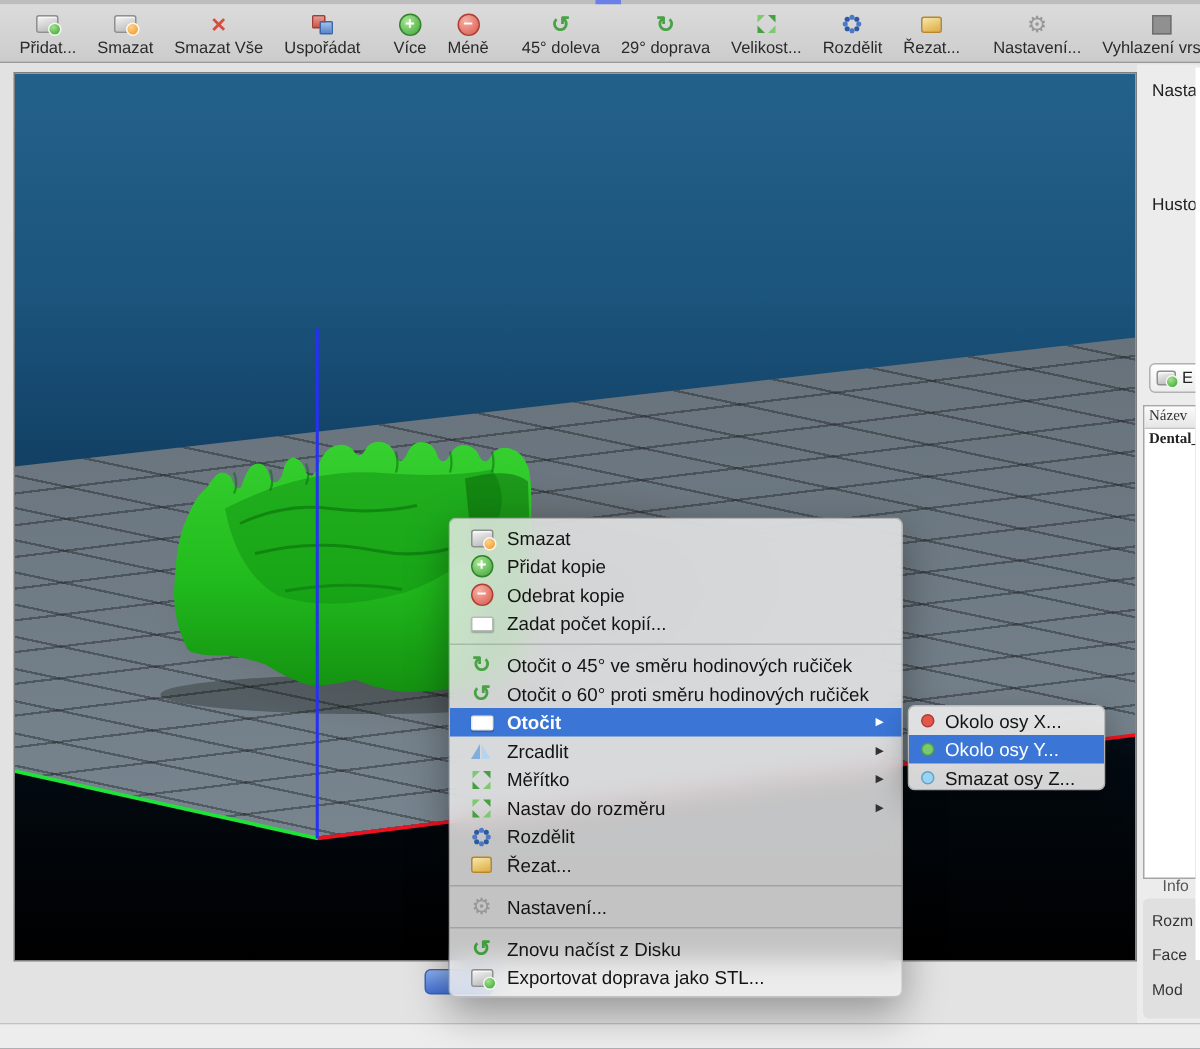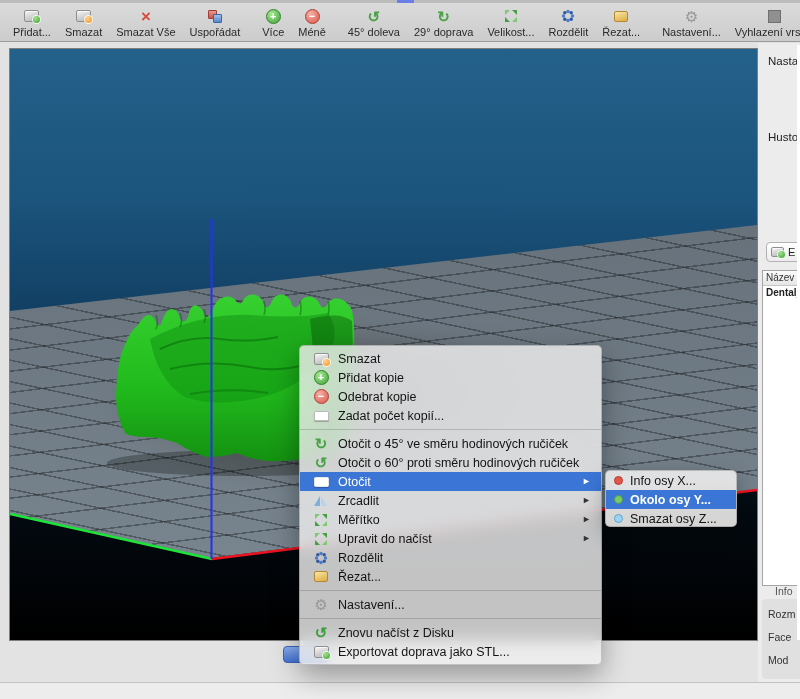--- a/index.html
+++ b/index.html
@@ -86,51 +86,51 @@
   
   .rightpanel{position:absolute;left:758px;top:43px;width:42px;height:639px;background:#ececec;}
   .rp-label{position:absolute;font-size:11.5px;color:#222;white-space:nowrap;}
   .rp-settings{left:10px;top:12px;}
   .rp-density{left:10px;top:88px;}
   .rp-export{position:absolute;left:8px;top:199px;width:46px;height:20px;box-sizing:border-box;
              background:linear-gradient(#ffffff,#ececec);border:1px solid #b2b2b2;border-radius:4px;
              display:flex;align-items:center;gap:4px;padding:0 4px;font-size:11px;color:#222;}
   .rp-export .i-cube{width:11px;height:8px;}
   .rp-list{position:absolute;left:4px;top:227px;width:36px;height:316px;box-sizing:border-box;
-           background:#fff;border:1px solid #a5a5a5;font-size:10px;overflow:hidden;}
+           background:#fff;border:1px solid #a5a5a5;font-size:10px;overflow:hidden;font-family:Liberation Serif, serif;}
   .rp-list-header{height:15px;box-sizing:border-box;background:linear-gradient(#fbfbfb,#e6e6e6);
                   border-bottom:1px solid #c5c5c5;padding:1px 3px;color:#333;white-space:nowrap;}
   .rp-list-row{padding:1px 3px;color:#222;font-weight:bold;white-space:nowrap;}
   .rp-info-title{position:absolute;left:17px;top:542px;font-size:10.5px;color:#555;}
   .rp-info{position:absolute;left:4px;top:556px;width:40px;height:80px;box-sizing:border-box;
            background:#e0e0e0;border-radius:4px;padding:4px 0 0 6px;font-size:10.5px;color:#333;
            line-height:23px;white-space:nowrap;}
   .whitesliver{position:absolute;left:797px;top:45px;width:3px;height:595px;background:#fff;z-index:2;}
 
   
   .ctxmenu{position:absolute;left:299px;top:345px;width:303px;height:320px;box-sizing:border-box;
            background:rgba(238,238,238,.82);backdrop-filter:blur(8px);-webkit-backdrop-filter:blur(8px);
            border:1px solid rgba(0,0,0,.18);border-radius:5px;
            box-shadow:0 10px 28px rgba(0,0,0,.35);padding:3px 0;z-index:20;}
   .mrow{height:19px;display:flex;align-items:center;gap:8px;padding:0 10px 0 12px;
         font-size:12.5px;color:#141414;white-space:nowrap;}
-  .mrow.hl{background:#3b76d7;color:#fff;}
+  .mrow.hl{background:#3b76d7;color:#fff;font-weight:bold;}
   .mrow.hl .i-wr{border-color:#e8e8e8;}
   .msep{height:1px;background:rgba(0,0,0,.16);margin:4px 0;}
   .marrow{margin-left:auto;font-size:9px;color:#333;line-height:1;}
   .mrow.hl .marrow{color:#fff;}
 
   
   .submenu{position:absolute;left:605px;top:470px;width:132px;height:57px;box-sizing:border-box;
            background:rgba(236,236,236,.9);backdrop-filter:blur(8px);-webkit-backdrop-filter:blur(8px);
            border:1px solid rgba(0,0,0,.18);border-radius:5px;overflow:hidden;
            box-shadow:0 8px 20px rgba(0,0,0,.3);z-index:21;}
   .srow{height:19px;display:flex;align-items:center;gap:7px;padding:0 8px;
         font-size:12.5px;color:#141414;white-space:nowrap;}
-  .srow.hl{background:#3b76d7;color:#fff;font-weight:bold;}
+  .srow.hl{background:#3b76d7;color:#fff;font-weight:normal;}
 </style>
 </head>
 <body>
 
 <svg width="0" height="0" style="position:absolute" aria-hidden="true">
   <symbol id="sym-scale4" viewBox="0 0 14 14">
     <path d="M1,1 L6,1 L1,6 Z" fill="#7cc96f"></path>
     <path d="M13,1 L13,6 L8,1 Z" fill="#44a040"></path>
     <path d="M1,13 L1,8 L6,13 Z" fill="#44a040"></path>
     <path d="M13,13 L8,13 L13,8 Z" fill="#7cc96f"></path>
@@ -380,21 +380,21 @@
         </span>
       <span>Měřítko</span>
       <span class="marrow">►</span>
     </div>
     <div class="mrow">
       <span class="ic">
           <svg class="icsvg" width="14" height="14">
             <use href="#sym-scale4"></use>
           </svg>
         </span>
-      <span>Upravit do načíst</span>
+      <span>Nastav do rozměru</span>
       <span class="marrow">►</span>
     </div>
     <div class="mrow">
       <span class="ic">
           <svg class="icsvg" width="14" height="14">
             <use href="#sym-split"></use>
           </svg>
         </span>
       <span>Rozdělit</span>
     </div>
@@ -424,21 +424,21 @@
             <span class="b b-g"></span>
           </span>
         </span>
       <span>Exportovat doprava jako STL...</span>
     </div>
   </div>
 
   <div class="submenu">
     <div class="srow">
       <span class="i-dot dot-x"></span>
-      <span>Info osy X...</span>
+      <span>Okolo osy X...</span>
     </div>
     <div class="srow hl">
       <span class="i-dot dot-y"></span>
       <span>Okolo osy Y...</span>
     </div>
     <div class="srow">
       <span class="i-dot dot-z"></span>
       <span>Smazat osy Z...</span>
     </div>
   </div>

